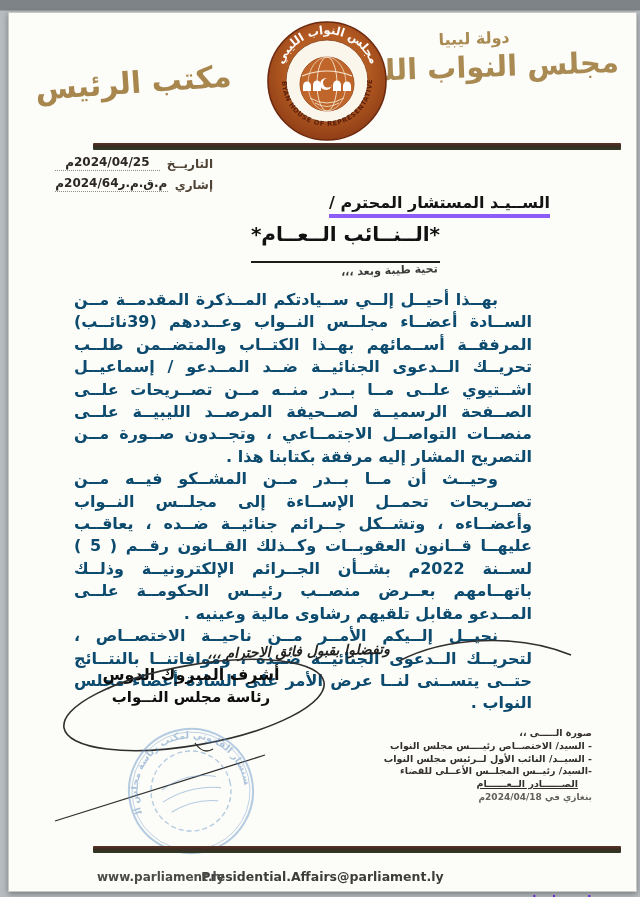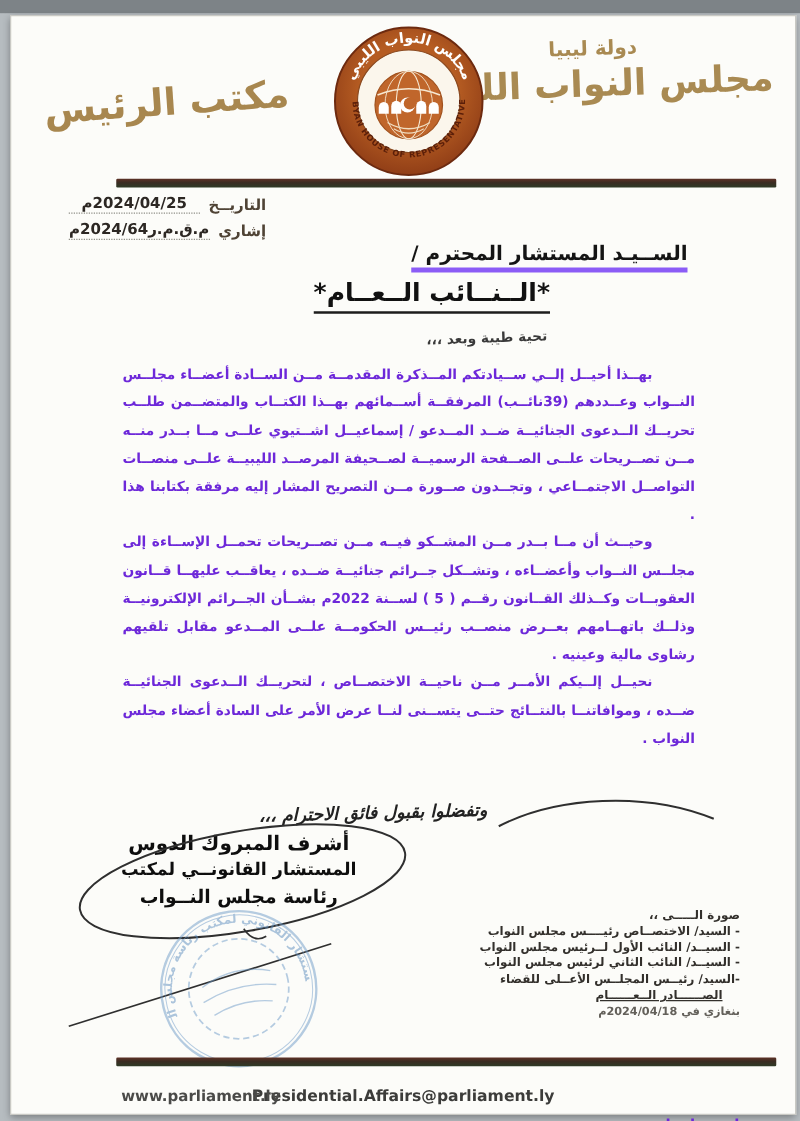--- a/index.html
+++ b/index.html
@@ -28,27 +28,27 @@
   .meta{position:absolute;left:46px;top:142px;width:158px;direction:rtl;font-size:12px;}
   .meta .row{display:flex;align-items:flex-end;gap:7px;margin-bottom:5px;}
   .meta .lbl{color:#4f4335;font-weight:700;white-space:nowrap;text-align:right;}
   .meta .val{flex:1;text-align:center;font-weight:700;color:#2c2723;
     border-bottom:1px dotted #8f8f88;padding-bottom:1px;white-space:nowrap;}
 
   
   .addr1{position:absolute;top:180px;right:86px;font-size:16px;font-weight:800;color:#141414;
     border-bottom:4px solid #8b5cf6;padding-bottom:2px;direction:rtl;}
   .addr2{position:absolute;top:209px;right:196px;font-size:20px;font-weight:800;color:#111;
-    border-bottom:2px solid #1d1d1d;padding-bottom:3px;direction:rtl;letter-spacing:1px;}
+    border-bottom:2px solid #1d1d1d;padding-bottom:15px;direction:rtl;letter-spacing:1px;}
   .greet{position:absolute;top:251px;right:198px;font-size:11px;font-weight:700;color:#3a3a3a;
     transform:rotate(-2deg);direction:rtl;}
 
   
-  .bodytxt{position:absolute;top:276px;right:80px;width:458px;direction:rtl;
-    text-align:justify;font-size:11px;line-height:22.4px;color:#6d28d9;font-weight:600;}
+  .bodytxt{position:absolute;top:276px;right:104px;width:458px;direction:rtl;
+    text-align:justify;font-size:16px;line-height:22.4px;color:#0c4a6e;font-weight:600;}
   .bodytxt p{margin:0;text-indent:34px;}
   .bodytxt .b{font-weight:900;}
 
   
   .closing{position:absolute;top:630px;right:246px;font-size:14px;font-weight:700;
     font-style:italic;color:#222;transform:rotate(-1.5deg);direction:rtl;white-space:nowrap;}
   .sig{position:absolute;top:652px;left:62px;width:240px;text-align:center;direction:rtl;color:#0e0e0e;}
   .sig .l1{font-size:16px;font-weight:800;}
   .sig .l2{font-size:14px;font-weight:800;margin-top:4px;}
   .sig .l3{font-size:15px;font-weight:800;margin-top:4px;}
@@ -136,21 +136,20 @@
 
     <div class="bodytxt">
       <p><span class="b">بهــذا أحيــل</span><span> إلــي ســيادتكم المــذكرة المقدمــة مــن الســادة أعضــاء مجلــس النــواب وعــددهم (39نائــب) المرفقــة أســمائهم بهــذا الكتــاب والمتضــمن طلــب تحريــك الــدعوى الجنائيــة ضــد </span><span class="b">المــدعو / إسماعيــل اشــتيوي</span><span> علــى مــا بــدر منــه مــن تصــريحات علــى الصــفحة الرسميــة لصــحيفة المرصــد الليبيــة علــى منصــات التواصــل الاجتمــاعي ، وتجــدون صــورة مــن التصريح المشار إليه مرفقة بكتابنا هذا .</span></p>
       <p><span class="b">وحيــث</span><span> أن مــا بــدر مــن المشــكو فيــه مــن تصــريحات تحمــل الإســاءة إلى مجلــس النــواب وأعضــاءه ، وتشــكل جــرائم جنائيــة ضــده ، يعاقــب عليهــا قــانون العقوبــات وكــذلك القــانون رقــم ( 5 ) لســنة 2022م بشــأن الجــرائم الإلكترونيــة وذلــك باتهــامهم بعــرض منصــب رئيــس الحكومــة علــى المــدعو مقابل تلقيهم رشاوى مالية وعينيه .</span></p>
       <p><span class="b">نحيــل</span><span> إلــيكم الأمــر مــن ناحيــة الاختصــاص ، لتحريــك الــدعوى الجنائيــة ضــده ، وموافاتنــا بالنتــائج حتــى يتســنى لنــا عرض الأمر على السادة أعضاء مجلس النواب .</span></p>
     </div>
 
     <div class="closing">وتفضلوا بقبول فائق الاحترام ،،،</div>
     <div class="sig">
       <div class="l1">أشرف المبروك الدوس</div>
-      <div class="l2">المستشار القانونــي لمكتب</div>
       <div class="l3">رئاسة مجلس النــواب</div>
     </div>
 
     <svg class="ink" viewBox="0 0 627 878">
       <g stroke="#2f2f2f" stroke-width="1.6" fill="none">
         <path d="M 562,642 C 508,620 436,624 390,648"></path>
         <ellipse cx="185" cy="692" rx="132" ry="40" transform="rotate(-10 185 692)"></ellipse>
         <path d="M 46,808 L 256,742" stroke-width="1.3"></path>
         <path d="M 186,730 q 8,12 18,6" stroke-width="1.3"></path>
       </g>
@@ -169,21 +168,20 @@
           <path d="M -30,4 Q 0,-6 30,4"></path>
           <path d="M -24,16 Q 0,8 24,16"></path>
         </g>
       </g>
     </svg>
 
     <div class="cc">
       <div class="head">صورة الـــــى ،،</div>
       <div>- السيد/ الاختصــاص رئيــــس مجلس النواب</div>
       <div>- السيــد/ النائب الأول لــرئيس مجلس النواب</div>
-      <div>- السيــد/ النائب الثاني لرئيس مجلس النواب</div>
       <div>-السيد/ رئيــس المجلــس الأعــلى للقضاء</div>
       <div class="reg">الصــــــادر الــعــــــام</div>
       <div class="pd">بنغازي في 2024/04/18م</div>
     </div>
 
     <div class="rule bottom"></div>
 
     <div class="f-email">Presidential.Affairs@parliament.ly</div>
     <div class="f-url">www.parliament.ly</div>
     <div class="f-city">بنغازي - ليبيا</div>

